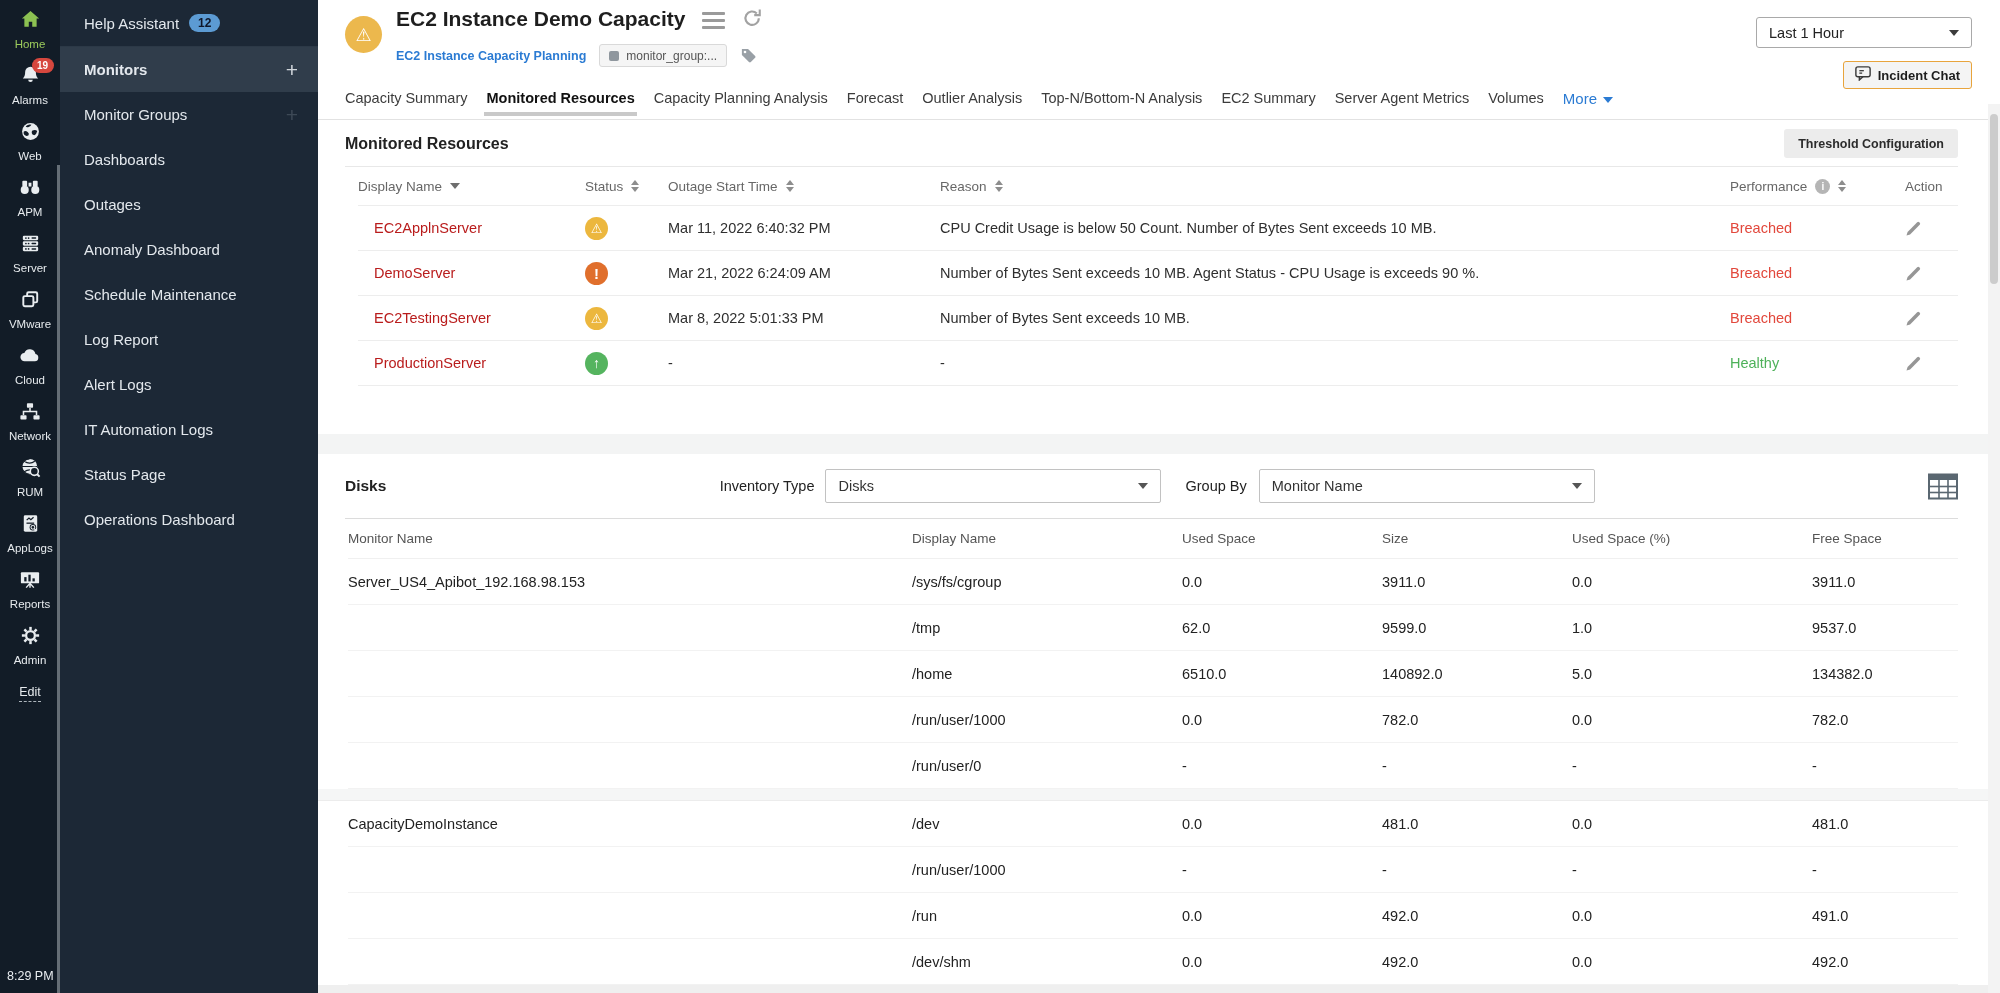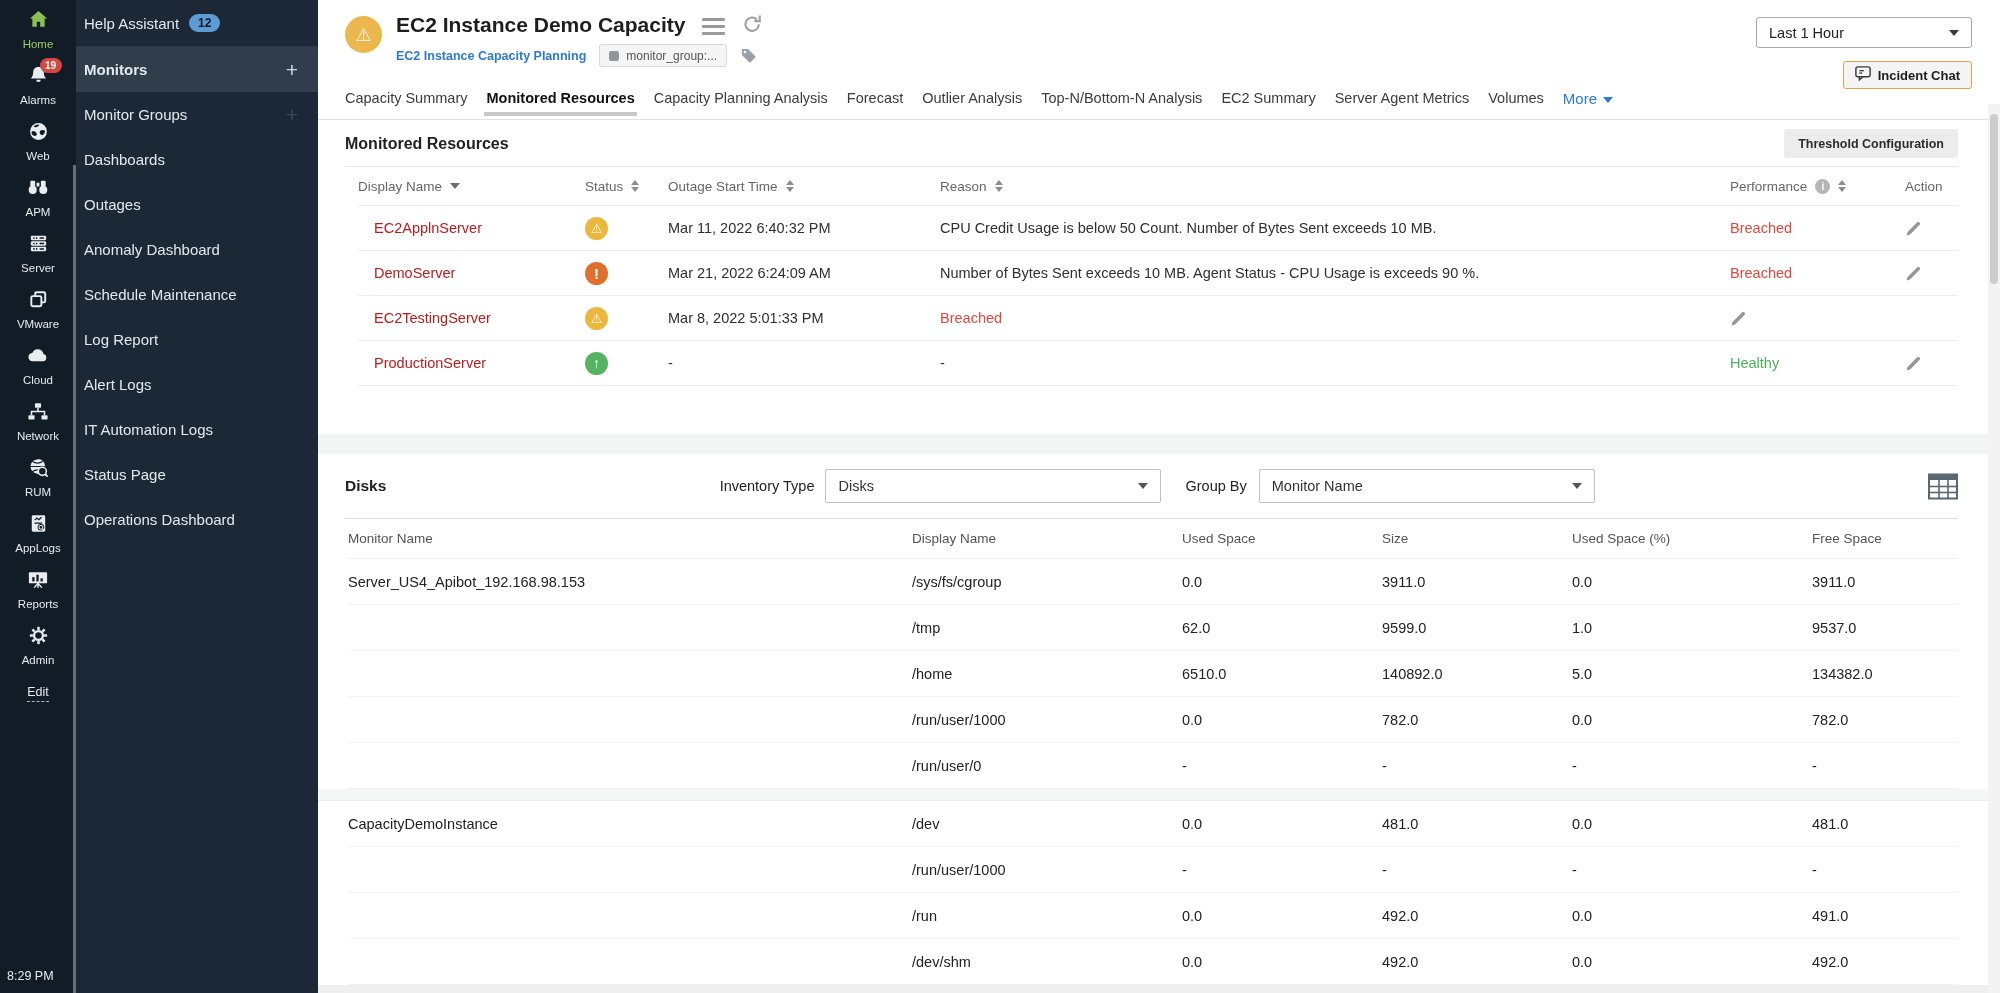--- a/index.html
+++ b/index.html
@@ -5,21 +5,21 @@
   * { box-sizing: border-box; }
   html,body { margin:0; padding:0; }
   body {
     width:2000px; height:993px; overflow:hidden;
     font-family:"Liberation Sans", sans-serif;
     background:#ffffff; color:#222;
   }
   .app { position:relative; width:2000px; height:993px; }
 
   
-  .rail { position:absolute; left:0; top:0; width:76px; height:100%;
+  .rail { position:absolute; left:0; top:0; width:60px; height:100%;
     background:#121C27; display:flex; flex-direction:column; align-items:center;
     padding-top:9px; z-index:3; }
   .rail-scrollthumb { position:absolute; right:0; top:165px; bottom:0; width:3px;
     background:#aab2b8; opacity:.55; }
   .rail-item { display:flex; flex-direction:column; align-items:center;
     margin-bottom:12px; cursor:pointer; min-height:44px; }
   .rail-icon-wrap { position:relative; height:25px; display:flex; align-items:center; }
   .rail-badge { position:absolute; top:-7px; left:13px; background:#D6473E; color:#fff;
     font-size:10px; font-weight:bold; padding:1.5px 5.5px; border-radius:9px; line-height:1.2; }
   .rail-label { font-size:11.5px; color:#E7EBEE; margin-top:4px; white-space:nowrap; }
@@ -42,21 +42,21 @@
   .sb-plus.faint { color:#3D4956; }
   .sb-plus.hidden { visibility:hidden; }
 
   
   .main { position:absolute; left:318px; top:0; right:0; bottom:0; background:#fff; }
 
   
   .avatar { position:absolute; left:27px; top:16px; width:37px; height:37px; border-radius:50%;
     background:#ECB84D; color:#fff; display:flex; align-items:center; justify-content:center;
     font-size:18px; }
-  .title-row { position:absolute; left:78px; top:12px; display:flex; align-items:center; gap:17px; }
+  .title-row { position:absolute; left:78px; top:6px; display:flex; align-items:center; gap:17px; }
   .page-title { font-size:21px; font-weight:bold; color:#1E1E1E; }
   .burger { display:flex; flex-direction:column; gap:4px; cursor:pointer; padding-top:2px; }
   .burger i { display:block; width:23px; height:3px; background:#9A9A9A; border-radius:1px; }
   .refresh-icon { cursor:pointer; padding-top:2px; }
   .sub-row { position:absolute; left:78px; top:44px; display:flex; align-items:center; gap:13px; }
   .bc-link { color:#2B7BD3; font-size:12.5px; font-weight:bold; cursor:pointer; }
   .chip { display:flex; align-items:center; gap:7px; background:#F5F5F5; border:1px solid #D9D9D9;
     border-radius:3px; height:23px; padding:0 9px; font-size:12px; color:#555; cursor:pointer; }
   .chip-square { width:10px; height:10px; background:#8F979E; border-radius:2px; }
   .tag-icon { cursor:pointer; display:flex; }
@@ -499,20 +499,21 @@
                     <path d="M1.5 15.5 L2.6 11.9 L12.2 2.3 a1.5 1.5 0 0 1 2.1 0 l0.4 0.4 a1.5 1.5 0 0 1 0 2.1 L5.1 14.4 Z" fill="#969696"></path>
                   </svg>
     </span>
   </div>
               <div class="mr-grid mr-row">
     <span class="link-cell">EC2TestingServer</span>
     <span>
                   <span class="st warning">⚠</span>
                 </span>
     <span>Mar 8, 2022 5:01:33 PM</span>
+    <span>Number of Bytes Sent exceeds 10 MB.</span>
     <span class="perf breached">Breached</span>
     <span class="pencil">
       <svg width="17" height="17" viewBox="0 0 17 17">
                     <path d="M1.5 15.5 L2.6 11.9 L12.2 2.3 a1.5 1.5 0 0 1 2.1 0 l0.4 0.4 a1.5 1.5 0 0 1 0 2.1 L5.1 14.4 Z" fill="#969696"></path>
                   </svg>
     </span>
   </div>
               <div class="mr-grid mr-row">
     <span class="link-cell">ProductionServer</span>
     <span>

